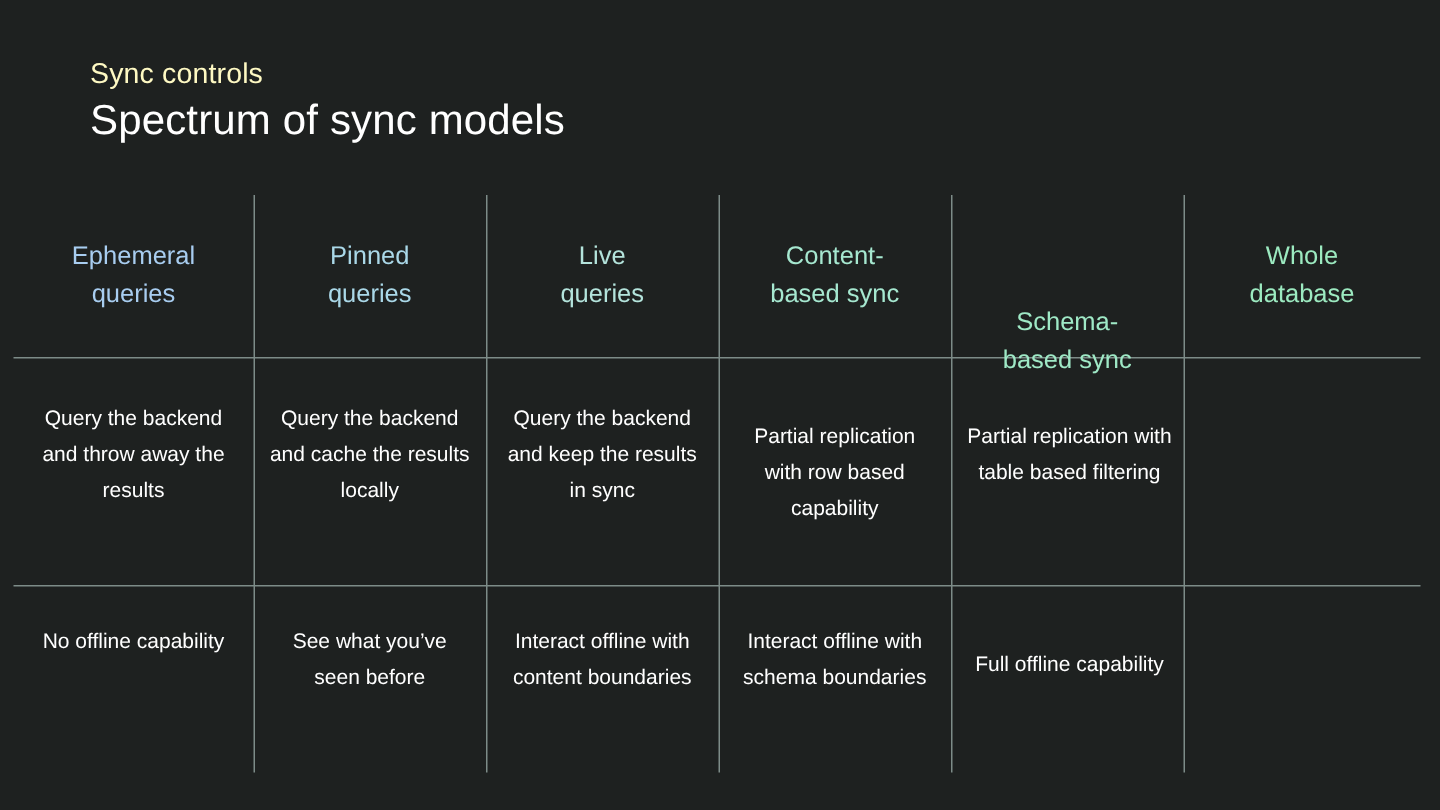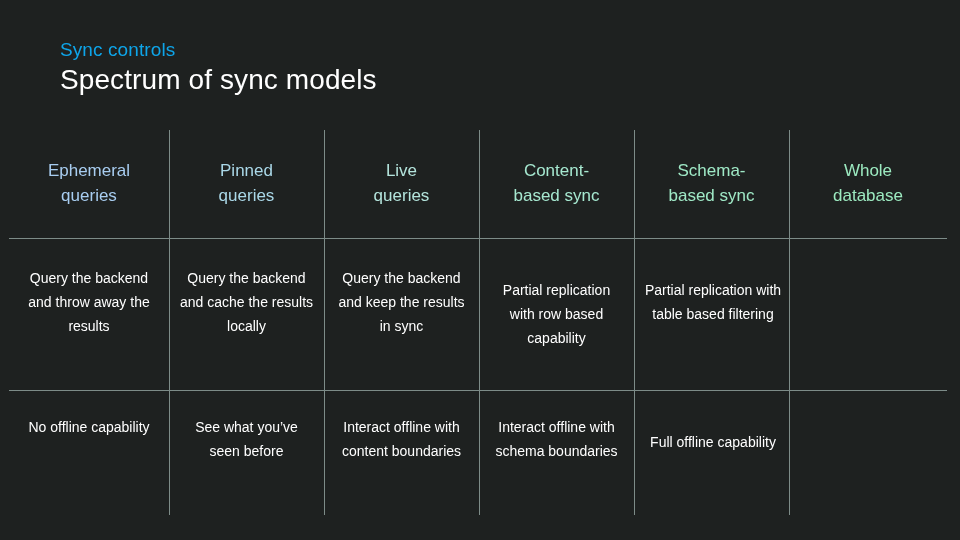--- a/index.html
+++ b/index.html
@@ -24,21 +24,21 @@
 
   
   .title-block {
     position: absolute;
     left: 60px;
     top: 38px;
   }
   .eyebrow {
     font-size: 19px;
     line-height: 24px;
-    color: #0ea5e9;
+    color: #fef9c3;
     font-weight: 400;
     letter-spacing: 0.1px;
     white-space: nowrap;
   }
   .headline {
     font-size: 28px;
     line-height: 34px;
     color: #ffffff;
     font-weight: 400;
     letter-spacing: 0.1px;
@@ -165,21 +165,21 @@
           <span>queries</span>
         </div>
       </div>
       <div class="cell c3">
         <div class="head-text" style="color: rgb(166, 232, 208);">
           <span>Content-</span><br>
           <span>based sync</span>
         </div>
       </div>
       <div class="cell c4">
-        <div class="head-text" style="color: rgb(159, 233, 198);">
+        <div class="head-text" style="color: rgb(159, 233, 198); margin-top: 44px;">
           <span>Schema-</span><br>
           <span>based sync</span>
         </div>
       </div>
       <div class="cell c5">
         <div class="head-text" style="color: rgb(156, 234, 192);">
           <span>Whole</span><br>
           <span>database</span>
         </div>
       </div>

